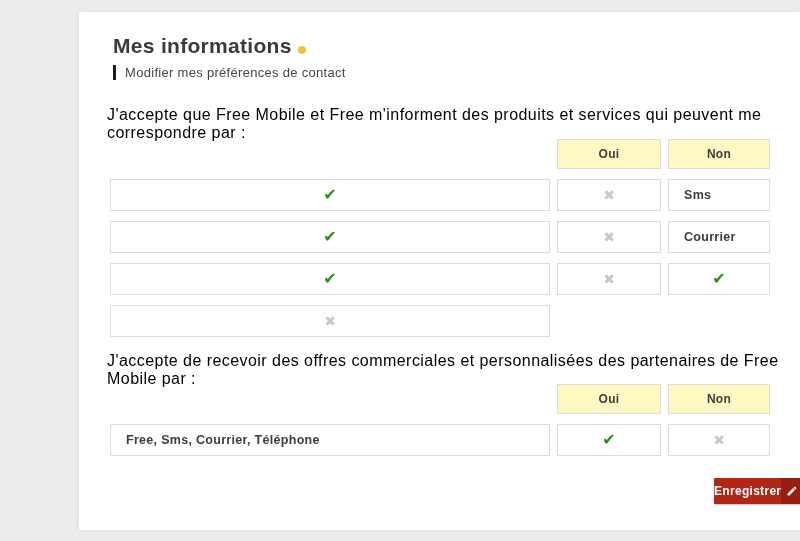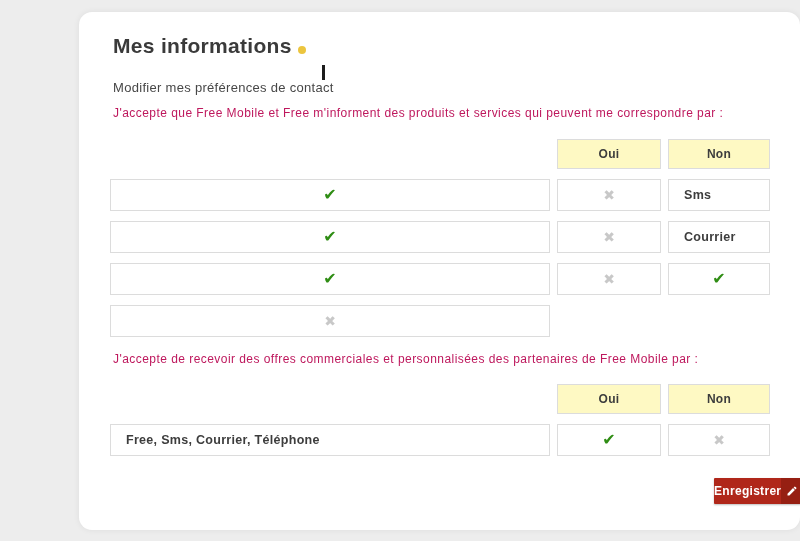--- a/index.html
+++ b/index.html
@@ -20,45 +20,44 @@
     background:var(--page-bg,#ededed);
     overflow:hidden;
     position:relative;
   }
   .card{
     position:absolute;
     left:79px; top:12px;
     width:721px; height:518px;
     background:var(--card-bg,#fff);
     box-shadow:0 0 6px rgba(0,0,0,0.07);
-    border-radius:13px;
   }
   .title{
     position:absolute; left:34px; top:22px;
     font-size:21px; font-weight:bold; letter-spacing:0.3px;
     color:#3a3a3a;
     display:flex; align-items:center;
   }
   .title .dot{
     display:inline-block; width:8px; height:8px; border-radius:50%;
     background:var(--accent-yellow,#ecc53e);
     margin-left:6px; margin-top:8px;
   }
   .subtitle{
     position:absolute; left:34px; top:53px;
     font-size:13px; color:#474747; letter-spacing:0.3px;
-    display:flex; align-items:flex-end;flex-direction:column;
+    display:flex; align-items:flex-end;
   }
   .subtitle .bar{
     display:inline-block; width:3px; height:15px;
     background:#1d1d1d; margin-right:9px;
   }
   .intro{
-    position:absolute; left:34px;
-    font-size:12px; color:#be185d; letter-spacing:0.45px;
+    position:absolute; left:28px;
+    font-size:16px; color:#000000; letter-spacing:0.45px;
   }
   .intro.first{top:94px;}
   .intro.second{top:340px;}
   .pref-table{
     position:absolute; left:31px;
     display:grid;
     grid-template-columns:440px 104px 102px;
     column-gap:7px; row-gap:10px;
   }
   .table-1{top:127px; grid-template-rows:30px repeat(4,32px);}

